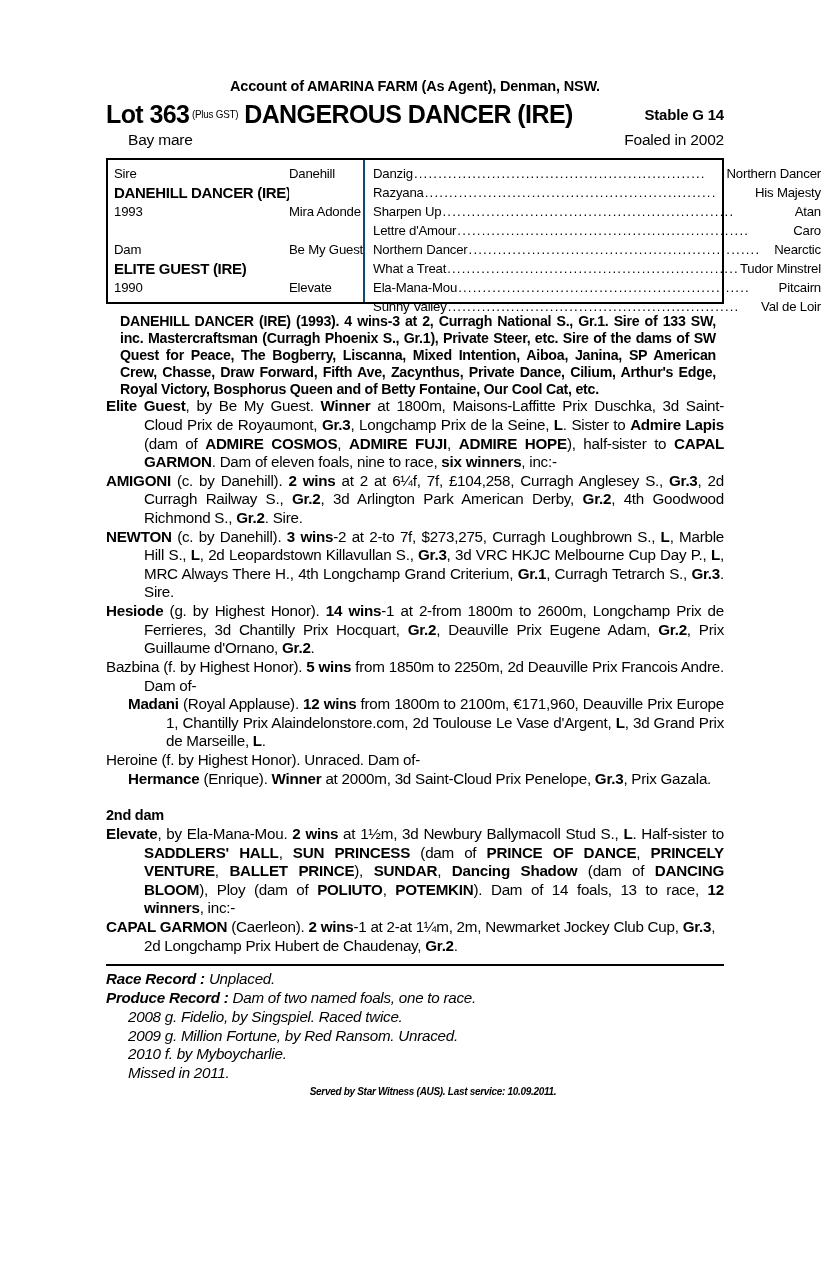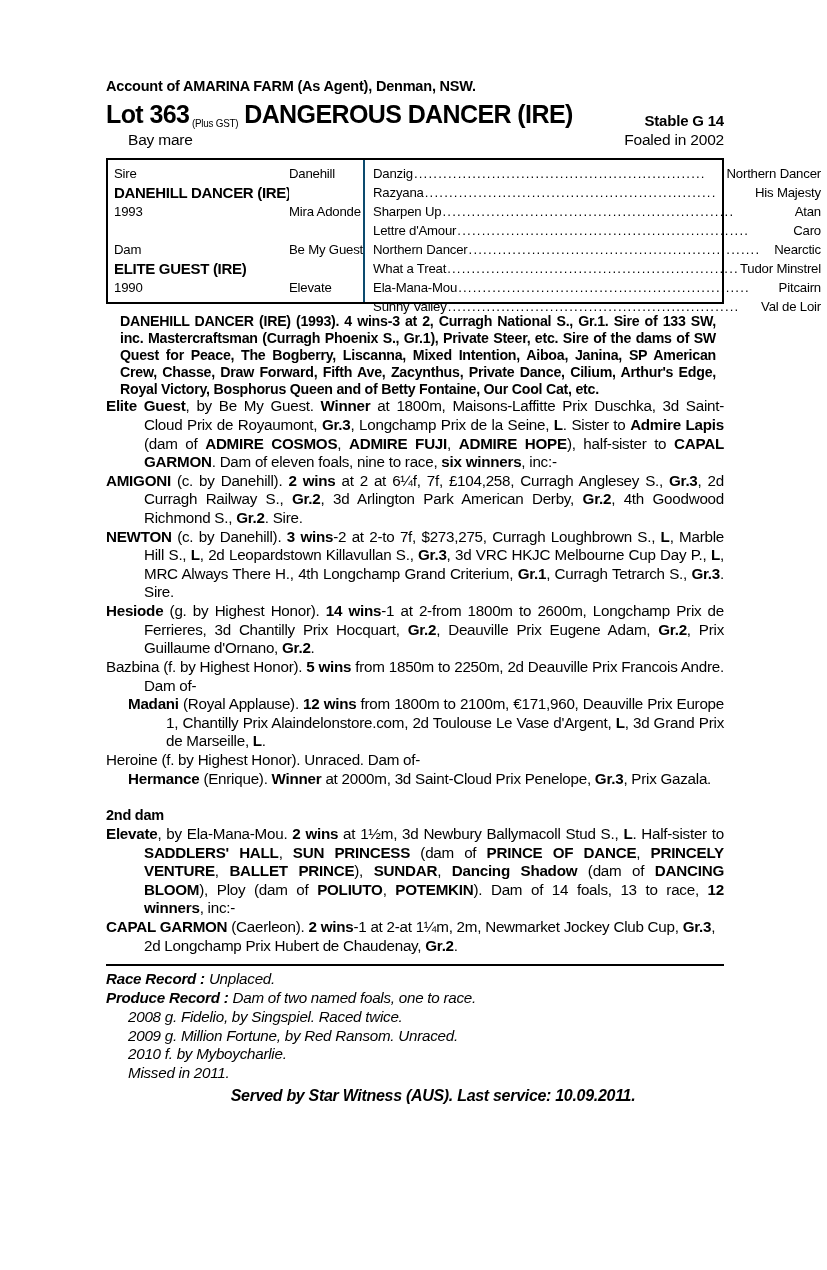--- a/index.html
+++ b/index.html
@@ -17,30 +17,30 @@
   }
   .page {
     position: absolute;
     left: 106px;
     top: 0;
     width: 618px;
   }
 
   
   .account-line {
-    text-align: left;
+    text-align: center;
     font-weight: bold;
     font-size: 14.5px;
     letter-spacing: -0.2px;
     padding-top: 79px;
     line-height: 1.1;
   }
   .lot-line {
     display: flex;
-    align-items: flex-end;
+    align-items: center;
     margin-top: 5px;
     white-space: nowrap;
   }
   .lot-no {
     font-weight: bold;
     font-size: 25px;
     letter-spacing: -0.6px;
   }
   .plus-gst {
     font-size: 11.5px;
@@ -163,21 +163,21 @@
     font-size: 15.2px;
     line-height: 1.235;
     letter-spacing: -0.25px;
     font-style: italic;
   }
   .record-block .lbl { font-weight: bold; }
   .foal-line { padding-left: 22px; }
   .served {
     text-align: center;
     font-weight: bold;
-    font-size: 16px;
+    font-size: 10px;
     margin-top: 3px;
     letter-spacing: -0.3px;
     padding-left: 36px;
   }
 </style>
 </head>
 <body>
 
 <div class="page">
 

